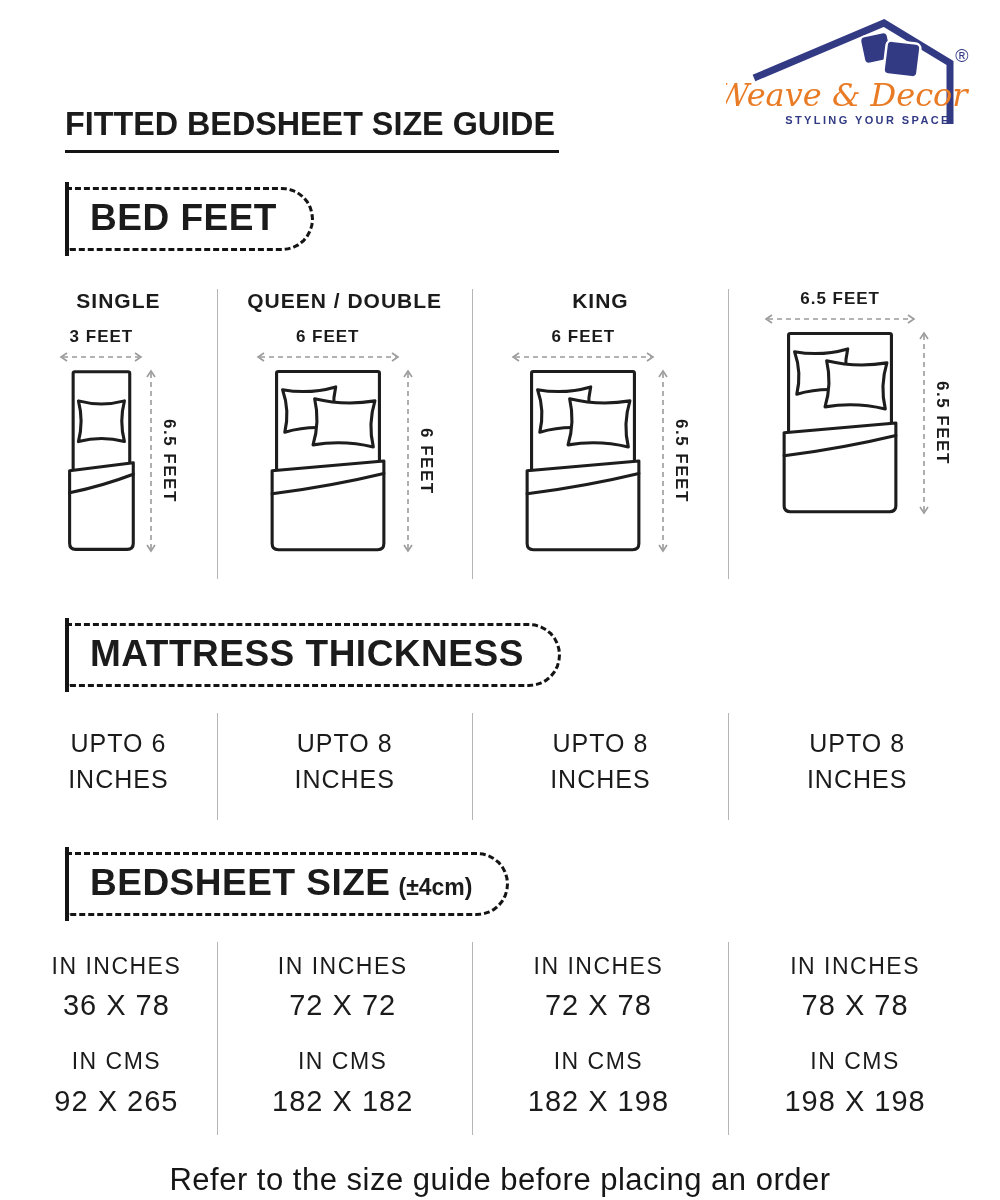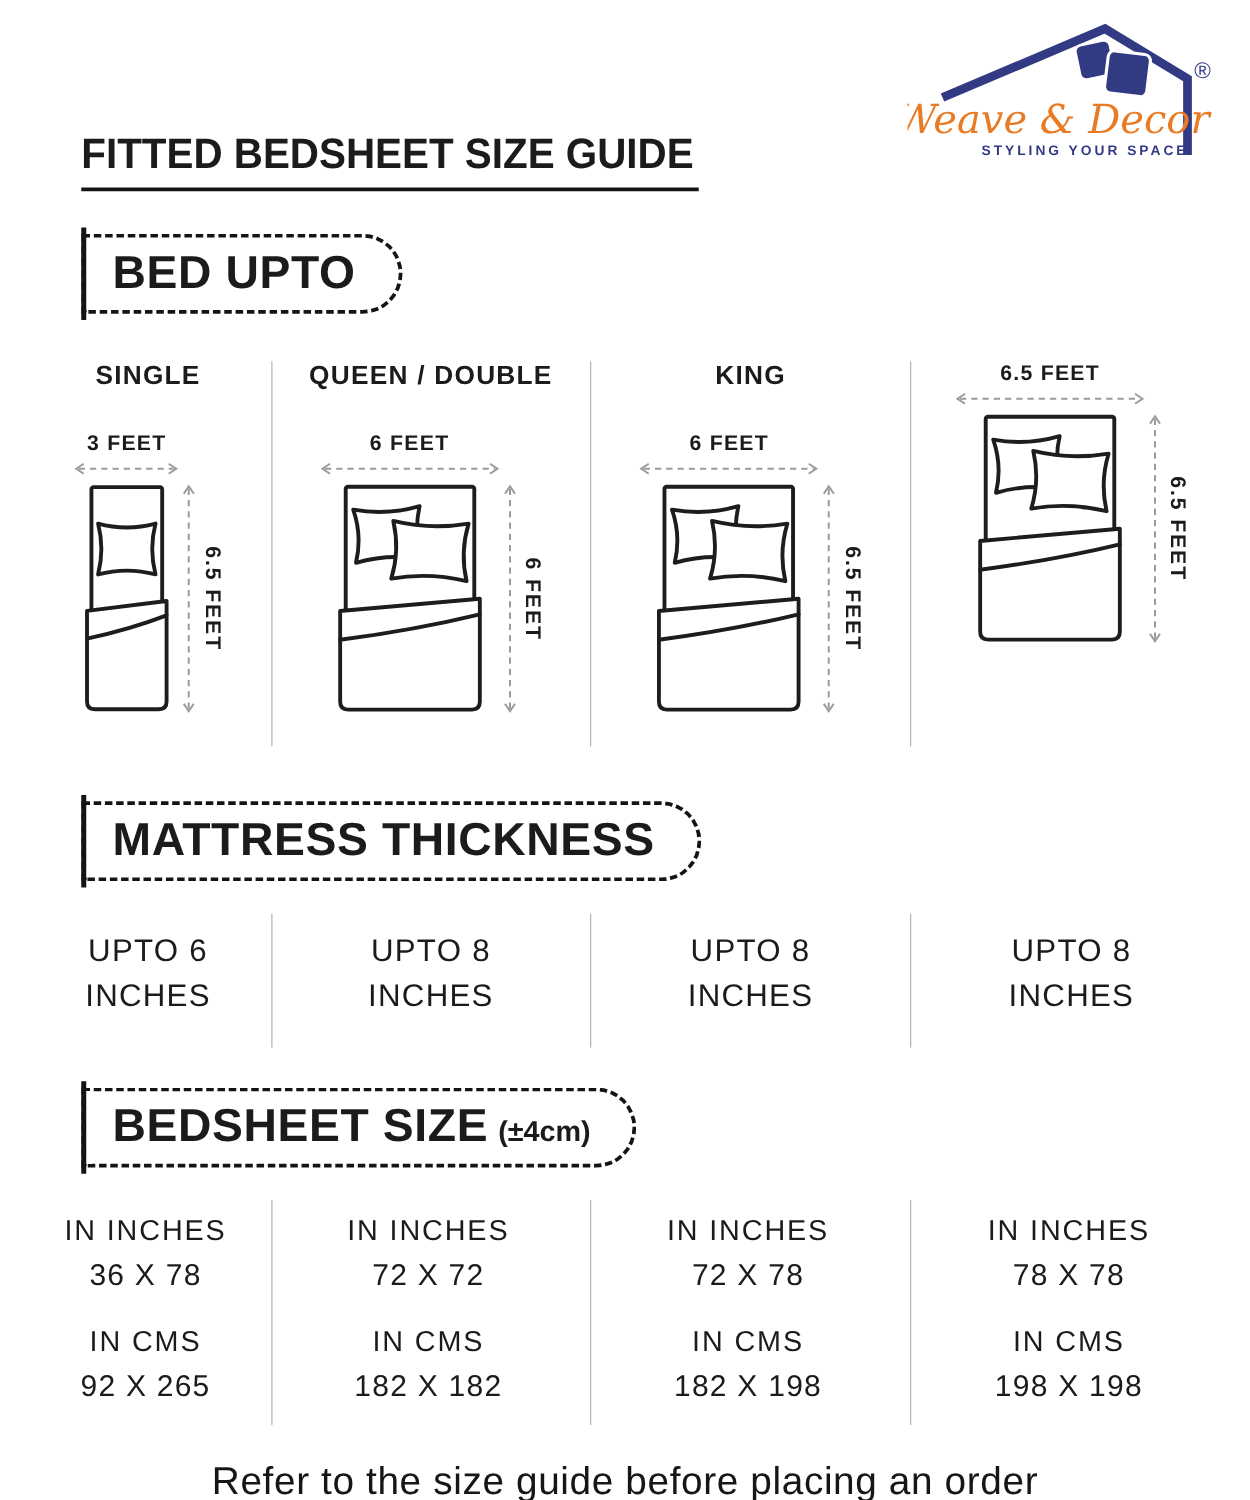--- a/index.html
+++ b/index.html
@@ -44,21 +44,21 @@
   
   .band{
     display:grid;
     grid-template-columns:20.5% 26.4% 26.6% 26.5%;
     margin:0 15px 0 20px;
   }
   .band .cell{border-right:1.5px solid #b5b5b5;text-align:center;box-sizing:border-box;}
   .band .cell:last-child{border-right:none;}
   .band-beds{margin-top:38px;}
   .band-beds .cell{padding-bottom:24px;}
-  .bed-name{font-size:21px;font-weight:700;letter-spacing:1px;margin-bottom:32px;white-space:nowrap;}
+  .bed-name{font-size:21px;font-weight:700;letter-spacing:1px;margin-bottom:14px;white-space:nowrap;}
   .figure{display:inline-flex;align-items:flex-start;}
   .fig-left{display:flex;flex-direction:column;align-items:center;}
   .wlabel{font-size:17px;font-weight:700;letter-spacing:1px;height:22px;}
   .harrow{display:block;margin:2px 0 4px 0;}
   .fig-right{display:flex;align-items:center;margin-top:40px;height:188px;}
   .hlabel{
     writing-mode:vertical-rl;
     font-size:17px;font-weight:700;letter-spacing:1.5px;
     margin-left:2px;white-space:nowrap;
   }
@@ -67,21 +67,21 @@
   .bedsvg .ln{fill:#ffffff;stroke:#1d1d1d;stroke-width:3.5;stroke-linejoin:round;}
   .bedsvg .open{fill:none;stroke:#1d1d1d;stroke-width:3.5;stroke-linecap:round;}
   
   .band-mattress{margin-top:26px;}
   .band-mattress .cell{padding:12px 0 22px 0;}
   .thick{font-size:25px;font-weight:400;letter-spacing:1px;line-height:1.45;white-space:pre-line;}
   
   .band-sheet{margin-top:26px;}
   .band-sheet .cell{padding:10px 4px 14px 0;}
   .sheet-label{font-size:23px;letter-spacing:1.5px;line-height:1.3;}
-  .sheet-val{font-size:24px;letter-spacing:1px;line-height:1.3;margin-top:6px;}
+  .sheet-val{font-size:29px;letter-spacing:1px;line-height:1.3;margin-top:6px;}
   .sheet-gap{height:22px;}
   
   .footer{
     margin-top:26px;text-align:center;
     font-size:31px;font-weight:400;line-height:1.25;
     letter-spacing:0.5px;color:#161616;white-space:pre-line;
   }
 </style>
 </head>
 <body>
@@ -100,21 +100,21 @@
     </g>
     <text x="236" y="50" font-size="18" fill="#323a84" text-anchor="middle">®</text>
     <text x="116" y="94" text-anchor="middle" font-family="DejaVu Serif, serif" font-style="italic" font-size="32" fill="#e97b25">Weave &amp; Decor</text>
     <text x="142" y="112" text-anchor="middle" font-family="Liberation Sans, sans-serif" font-weight="bold" font-size="11" letter-spacing="2.4" fill="#323a84">STYLING YOUR SPACE</text>
   </svg>
 
   <div><h1 class="title">FITTED BEDSHEET SIZE GUIDE</h1></div>
 
   <div class="sec-bed">
     <div class="pill">
-      <span>BED UPTO</span>
+      <span>BED FEET</span>
     </div>
   </div>
 
   <div class="band band-beds">
 
     <div class="cell">
       <div class="bed-name">SINGLE</div>
       <div class="figure">
         <div class="fig-left">
           <div class="wlabel">3 FEET</div>

